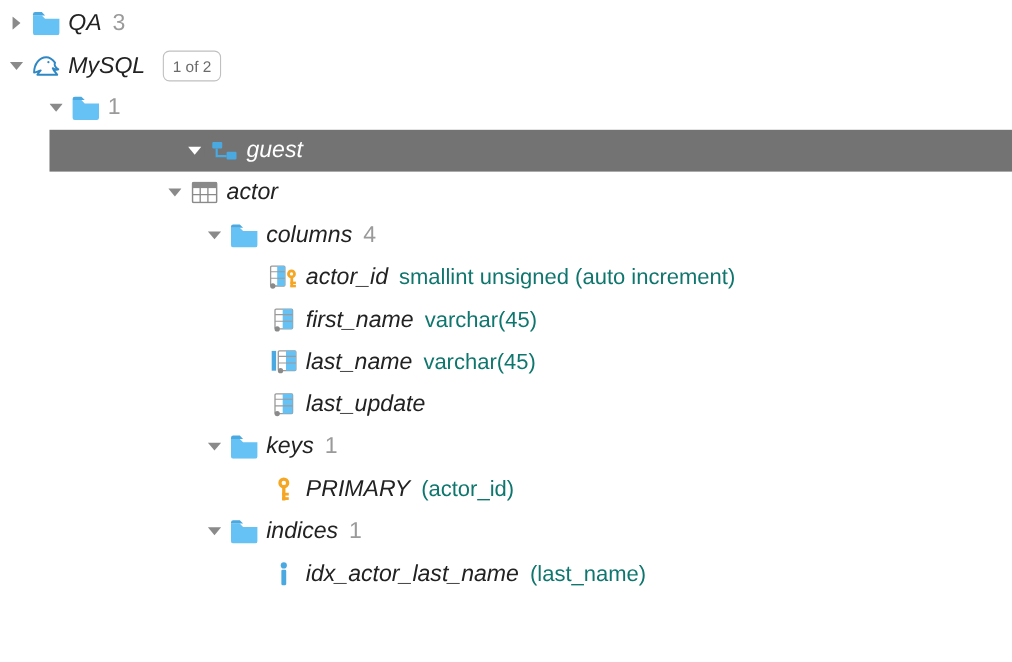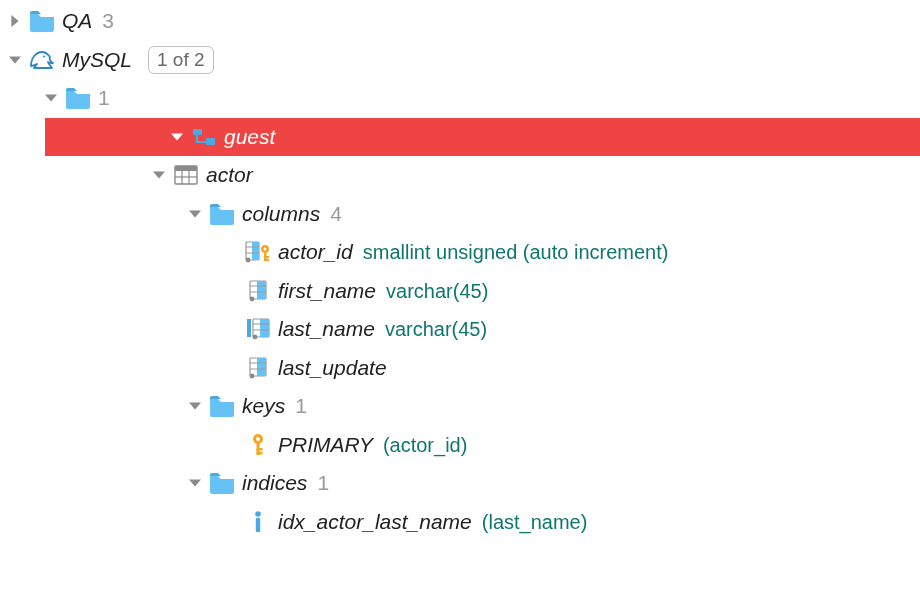--- a/index.html
+++ b/index.html
@@ -45,26 +45,26 @@
   }
   .label { margin-right: 10px; font-style: italic; }
   .count { color: #9a9a9a; }
   .type  { color: #0f766e; font-size: 20px; }
   .badge {
     display: inline-block;
     border: 1px solid #c0c0c0;
     border-radius: 6px;
     padding: 0px 8px;
     line-height: 26px;
-    font-size: 19px;
+    font-size: 14px;
     color: #6a6a6a;
     margin-left: 6px;
   }
   .sel {
-    background: #ef4444;
+    background: #737373;
     color: #fff;
     margin-left: 45px;
   }
   .pad { display:inline-block; }
 </style>
 </head>
 <body>
 
 <div class="tree">
 

